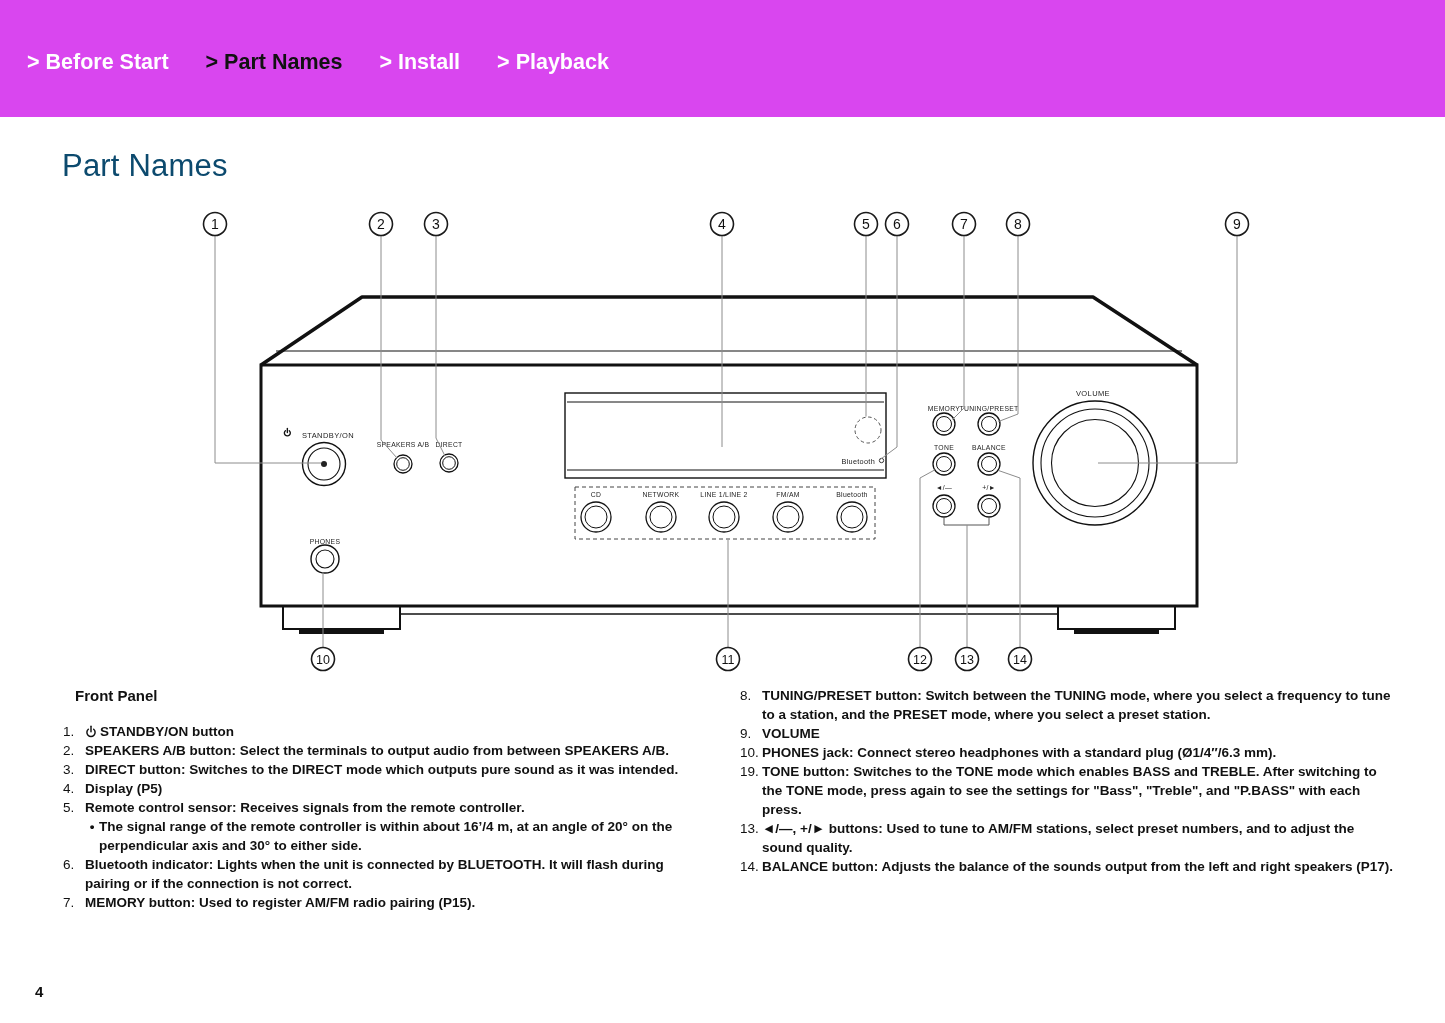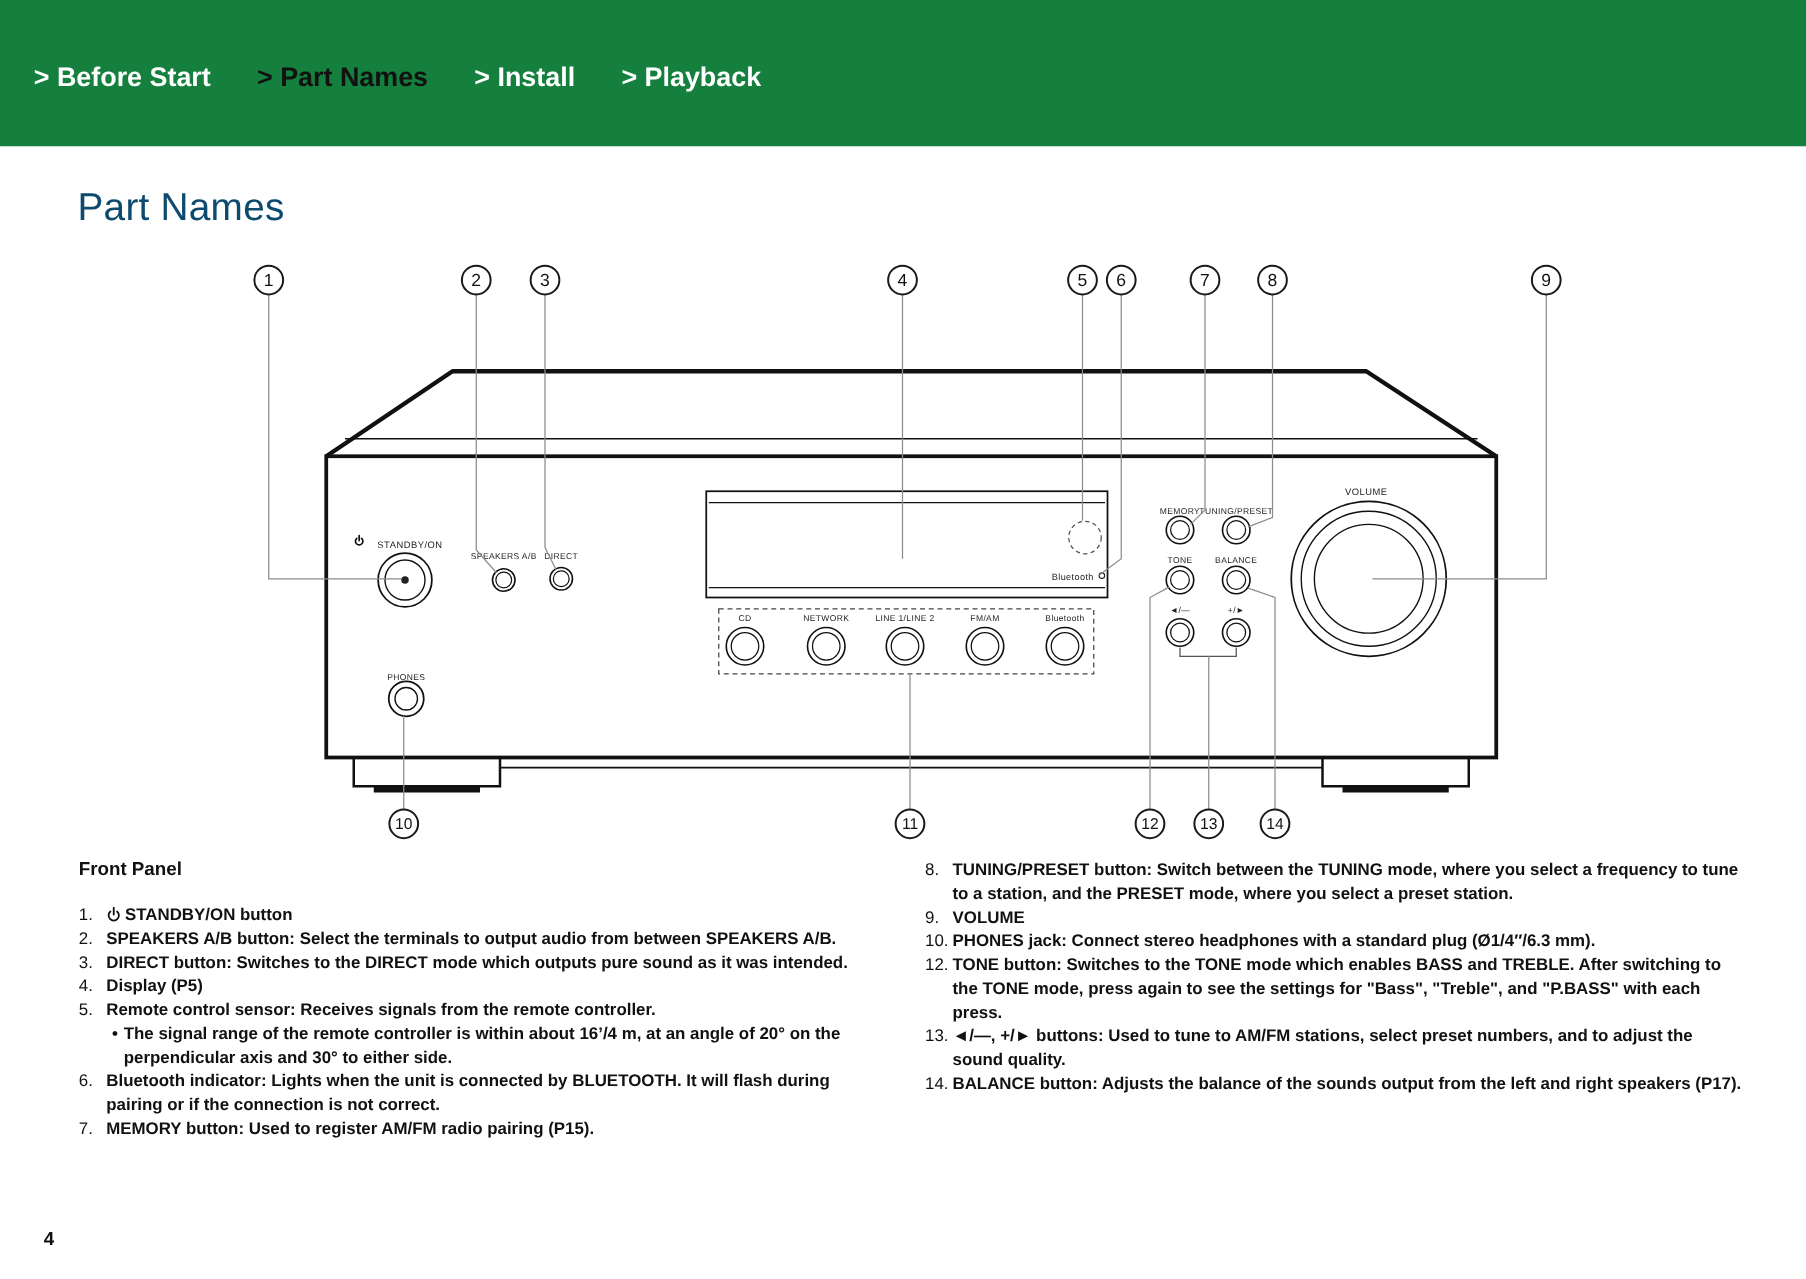--- a/index.html
+++ b/index.html
@@ -2,21 +2,21 @@
 <html><head>
 <meta charset="utf-8">
 <style>
   html,body{margin:0;padding:0;}
   body{
     width:1445px;height:1023px;position:relative;overflow:hidden;
     background:#ffffff;color:#111;
     font-family:"Liberation Sans","DejaVu Sans",sans-serif;
   }
   
-  .hdr{position:absolute;left:0;top:0;width:1445px;height:117px;background:#15803d;}
+  .hdr{position:absolute;left:0;top:0;width:1445px;height:117px;background:#d946ef;}
   .nav{position:absolute;left:27px;top:50px;display:flex;gap:37px;
        font-size:21.5px;font-weight:bold;white-space:nowrap;}
   .nav .item{color:#ffffff;cursor:default;}
   .nav .item.active{color:#111111;}
   .subnav{position:absolute;right:32px;top:96px;display:flex;gap:9px;
           font-size:13.5px;font-weight:bold;color:#ffffff;margin-top:37px;}
   
   .title{position:absolute;left:62px;top:148px;font-size:31px;font-weight:400;
          letter-spacing:.2px;color:#0c4a6e;}
   
@@ -30,21 +30,21 @@
   .c13{fill:none;stroke:#111;stroke-width:1.3;}
   .c11{fill:none;stroke:#111;stroke-width:1.1;}
   .c10{fill:none;stroke:#111;stroke-width:1;}
   .leader{fill:none;stroke:#8c8c8c;stroke-width:1;}
   .ring{fill:none;stroke:#1a1a1a;stroke-width:1.6;}
   .pwrstroke{fill:none;stroke:#111;stroke-width:2.2;stroke-linecap:round;}
   
   .col{position:absolute;top:686px;font-size:13.5px;line-height:19px;color:#111;}
   .col-left{left:63px;width:648px;}
   .col-right{left:740px;width:656px;}
-  .sec-title{font-size:15px;font-weight:bold;margin:0 0 17px 0;}
+  .sec-title{font-size:15px;font-weight:bold;margin:0 0 17px 12px;}
   .li{display:flex;}
   .li .num{flex:0 0 22px;}
   .li .txt{flex:1;font-weight:bold;}
   .bullet-row{display:flex;}
   .bullet-row .b{flex:0 0 14px;text-align:center;}
   .bullet-row .btxt{flex:1;}
   .pwricon{width:12px;height:13px;vertical-align:-2px;margin-right:3px;}
   .pwricon path{fill:none;stroke:#111;stroke-width:1.7;stroke-linecap:round;}
   
   .pageno{position:absolute;left:35px;top:983px;font-size:15px;font-weight:bold;}
@@ -317,21 +317,21 @@
   </div>
   <div class="li">
     <span class="num">9.</span>
     <span class="txt">VOLUME</span>
   </div>
   <div class="li">
     <span class="num">10.</span>
     <span class="txt">PHONES jack: Connect stereo headphones with a standard plug (Ø1/4″/6.3 mm).</span>
   </div>
   <div class="li">
-    <span class="num">12.</span>
+    <span class="num">19.</span>
     <span class="txt">TONE button: Switches to the TONE mode which enables BASS and TREBLE. After switching to the TONE mode, press again to see the settings for "Bass", "Treble", and "P.BASS" with each press.</span>
   </div>
   <div class="li">
     <span class="num">13.</span>
     <span class="txt">◄/—,  +/► buttons: Used to tune to AM/FM stations, select preset numbers, and to adjust the sound quality.</span>
   </div>
   <div class="li">
     <span class="num">14.</span>
     <span class="txt">BALANCE button: Adjusts the balance of the sounds output from the left and right speakers (P17).</span>
   </div>

